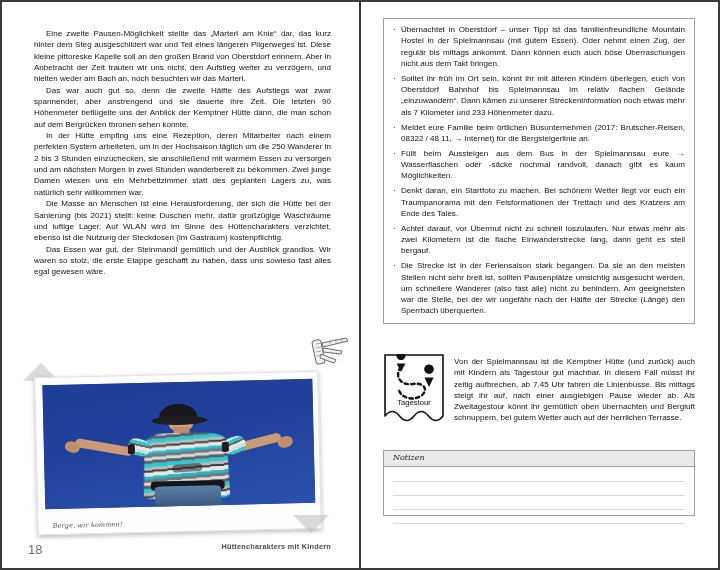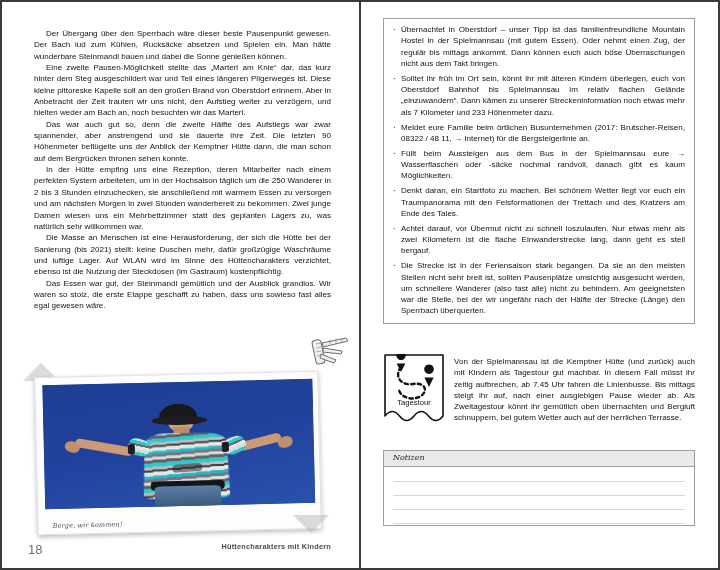--- a/index.html
+++ b/index.html
@@ -255,21 +255,21 @@
     -webkit-hyphens:auto;
     padding-top:2px;
   }
 
   
   .notes-box {
     position:absolute;
     left:22px;
     top:448px;
     width:312px;
-    height:76px;
+    height:66px;
     border:1px solid #9e9e9e;
     box-sizing:border-box;
     background:#fff;
   }
   .notes-head {
     height:16px;
     background:#e9e9e9;
     border-bottom:1px solid #9e9e9e;
     padding:2px 9px 0 9px;
     font-family:"DejaVu Serif", serif;
@@ -298,21 +298,20 @@
 
   <div class="edge-top"></div>
   <div class="edge-bottom"></div>
   <div class="edge-left"></div>
   <div class="edge-right"></div>
   <div class="gutter"></div>
 
   <div class="page-left">
 
     <div class="body-text">
-      <p class="first">Der Übergang über den Sperrbach wäre dieser beste Pausenpunkt gewesen. Der Bach lud zum Kühlen, Rucksäcke absetzen und Spielen ein. Man hätte wunderbare Steinmandl bauen und dabei die Sonne genießen können.</p>
       <p>Eine zweite Pausen-Möglichkeit stellte das „Marterl am Knie“ dar, das kurz hinter dem Steg ausgeschildert war und Teil eines längeren Pilgerweges ist. Diese kleine pittoreske Kapelle soll an den großen Brand von Oberstdorf erinnern. Aber in Anbetracht der Zeit trauten wir uns nicht, den Aufstieg weiter zu verzögern, und hielten weder am Bach an, noch besuchten wir das Marterl.</p>
       <p>Das war auch gut so, denn die zweite Hälfte des Aufstiegs war zwar spannender, aber anstrengend und sie dauerte ihre Zeit. Die letzten 90 Höhenmeter beflügelte uns der Anblick der Kemptner Hütte dann, die man schon auf dem Bergrücken thronen sehen konnte.</p>
       <p>In der Hütte empfing uns eine Rezeption, deren Mitarbeiter nach einem perfekten System arbeiteten, um in der Hochsaison täglich um die 250 Wanderer in 2 bis 3 Stunden einzuchecken, sie anschließend mit warmem Essen zu versorgen und am nächsten Morgen in zwei Stunden wanderbereit zu bekommen. Zwei junge Damen wiesen uns ein Mehrbettzimmer statt des geplanten Lagers zu, was natürlich sehr willkommen war.</p>
       <p>Die Masse an Menschen ist eine Herausforderung, der sich die Hütte bei der Sanierung (bis 2021) stellt: keine Duschen mehr, dafür großzügige Waschräume und luftige Lager. Auf WLAN wird im Sinne des Hüttencharakters verzichtet, ebenso ist die Nutzung der Steckdosen (im Gastraum) kostenpflichtig.</p>
       <p>Das Essen war gut, der Steinmandl gemütlich und der Ausblick grandios. Wir waren so stolz, die erste Etappe geschafft zu haben, dass uns sowieso fast alles egal gewesen wäre.</p>
     </div>
 
     <div class="knife">
       <svg width="46" height="44" viewBox="0 0 46 44">
         <g stroke="#6a6a6a" stroke-width="1" fill="#f0f0f0">

